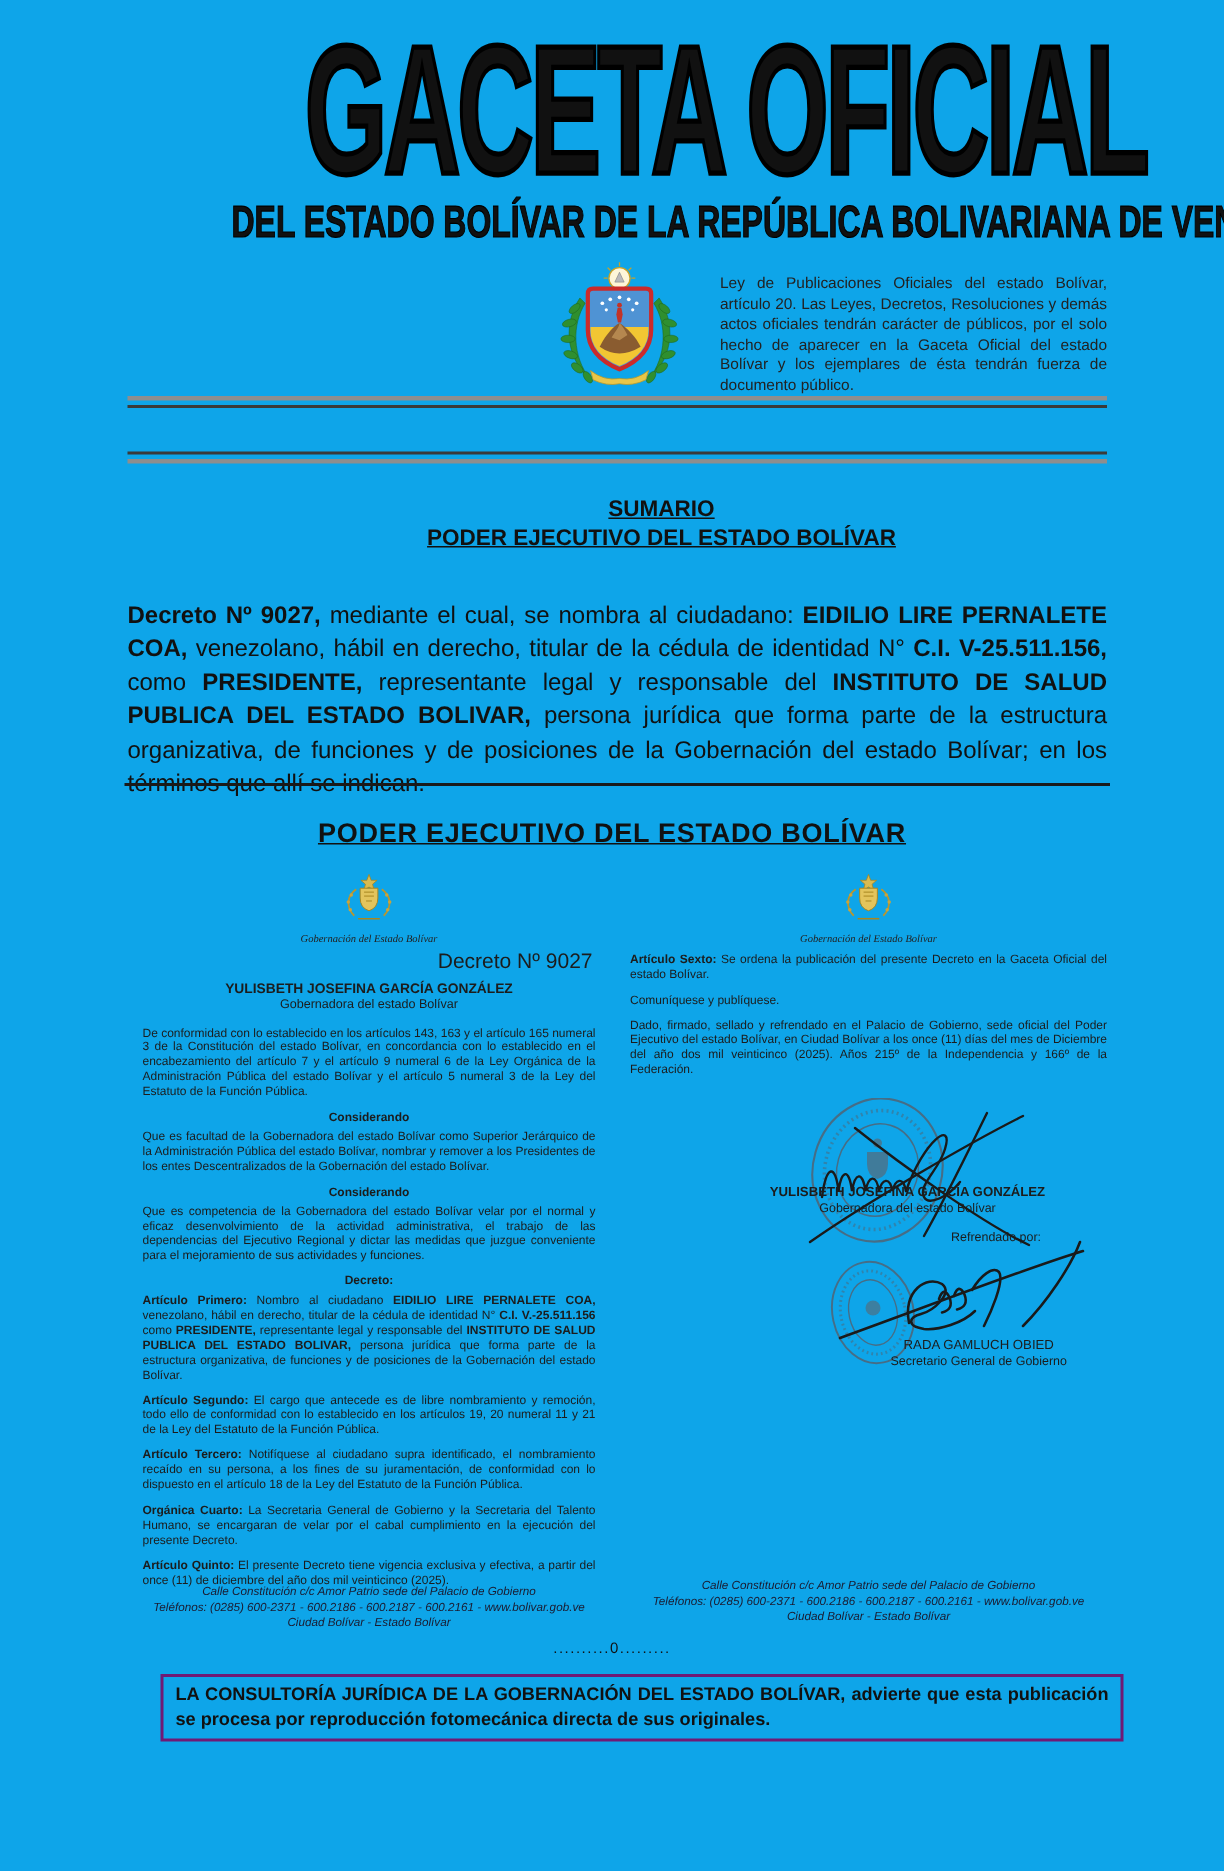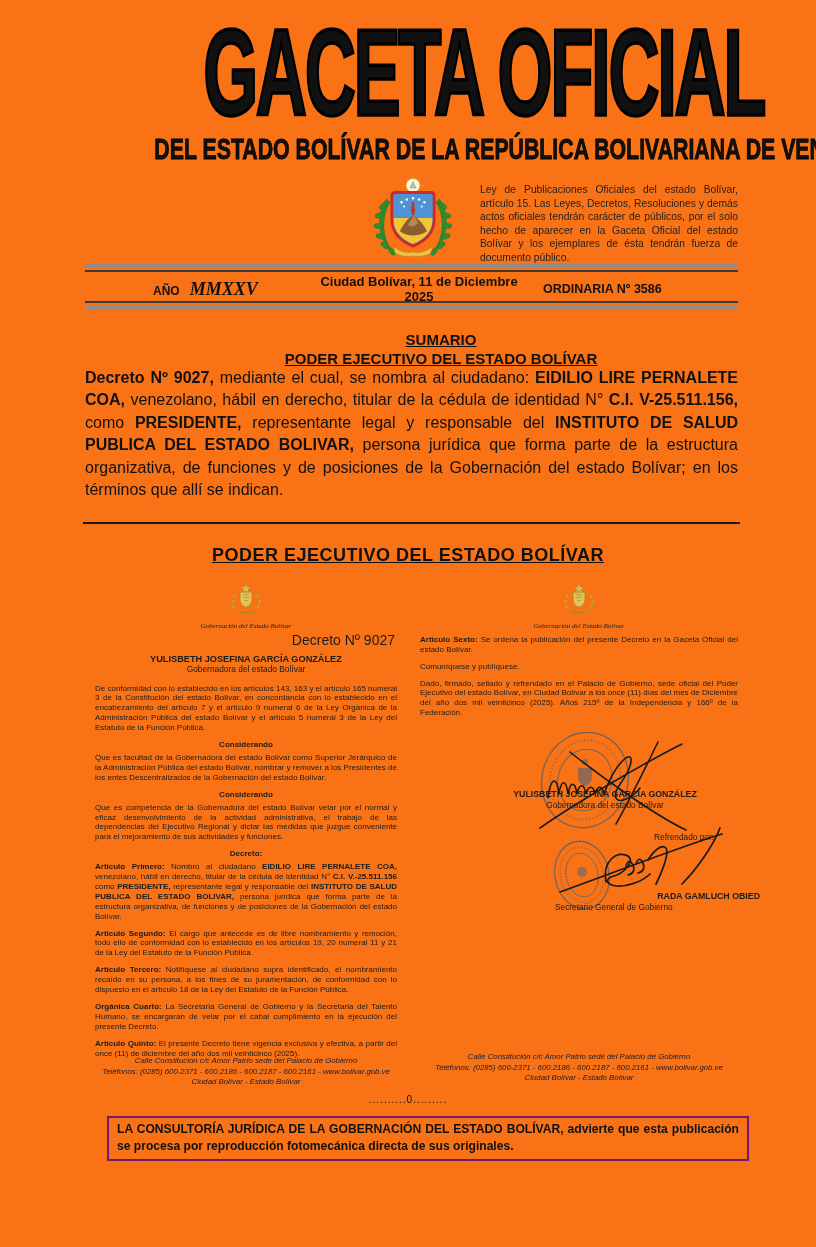--- a/index.html
+++ b/index.html
@@ -1,19 +1,19 @@
 <!DOCTYPE html>
 <html lang="es"><head>
 <meta charset="utf-8">
 <title>Gaceta Oficial del Estado Bolívar</title>
 <style>
   * { margin:0; padding:0; box-sizing:border-box; }
   html,body { background:#ffffff; }
   body { font-family:"Liberation Sans", sans-serif; color:#111; }
-  .page { position:relative; width:816px; height:1247px; background:#f97316; margin:0 auto; overflow:hidden; }
+  .page { position:relative; width:816px; height:1247px; background:#0ea5e9; margin:0 auto; overflow:hidden; }
 
   
   .title-wrap { position:absolute; top:18px; left:0; width:816px; text-align:center; }
   .gaceta-title { display:inline-block; font-weight:bold; font-size:122px; line-height:110px;
                   letter-spacing:-4px; transform:scaleX(.58); transform-origin:center;
                   -webkit-text-stroke:3.5px #000; white-space:nowrap; }
   .subtitle-wrap { position:absolute; top:132px; left:0; width:816px; text-align:center; }
   .gaceta-subtitle { display:inline-block; font-weight:bold; font-size:30px; line-height:34px;
                      transform:scaleX(.71); transform-origin:center; -webkit-text-stroke:.8px #000;
                      white-space:nowrap; }
@@ -31,21 +31,21 @@
   .year-cell { padding-left:68px; display:flex; align-items:baseline; gap:10px; }
   .year-label { font-size:12px; font-weight:bold; }
   .year-roman { font-family:"Liberation Serif", serif; font-weight:bold; font-style:italic; font-size:18px; }
   .date-cell { text-align:center; font-size:13px; font-weight:bold; }
   .issue-cell { font-size:12.5px; font-weight:bold; padding-left:20px; }
 
   
   .sumario-head { position:absolute; top:330px; left:0; width:816px; text-align:center;
                   font-weight:bold; font-size:15px; line-height:19px;margin-left:33px; }
   .sumario-head .u { text-decoration:underline; }
-  .summary-par { position:absolute; top:367px; left:85px; width:653px;
+  .summary-par { position:absolute; top:400px; left:85px; width:653px;
                  font-size:16px; line-height:22.4px; text-align:justify; }
   .divider { position:absolute; top:522px; left:83px; width:657px; border-top:2px solid #1a1a1a; }
 
   .section-head { position:absolute; top:545px; left:0; width:816px; text-align:center;
                   font-weight:bold; font-size:18px; letter-spacing:.5px; }
   .section-head span { text-decoration:underline; }
 
   
   .col { position:absolute; top:582px; height:533px; font-size:8px; line-height:9.9px;
          text-align:justify; color:#1c1c1c; }
@@ -60,24 +60,24 @@
   .col p.body { margin-bottom:7px; }
   .center-label { text-align:center; font-weight:bold; margin-bottom:3px; }
   .b { font-weight:bold; }
 
   
   .sig-region { position:absolute; top:150px; left:0; width:318px; height:205px; }
   .sig-svg { position:absolute; top:0; left:0; }
   .sig1-name { position:absolute; top:58px; left:55px; width:260px; text-align:center;
                font-weight:bold; font-size:8.8px; }
   .sig1-title { position:absolute; top:69px; left:55px; width:260px; text-align:center; font-size:8.3px; }
-  .refrendado { position:absolute; top:88px; right:24px; font-size:8.3px;margin-top:13px; }
-  .sig2-name { position:absolute; top:160px; left:125px; width:215px; text-align:right;
-               font-weight:bold; font-size:8.8px; }
-  .sig2-title { position:absolute; top:171px; left:135px; width:215px; text-align:left; font-size:8.3px; }
+  .refrendado { position:absolute; top:88px; right:44px; font-size:8.3px; }
+  .sig2-name { position:absolute; top:160px; left:125px; width:215px; text-align:center;
+               font-weight:normal; font-size:8.8px; }
+  .sig2-title { position:absolute; top:171px; left:125px; width:215px; text-align:center; font-size:8.3px; }
 
   .col-footer { position:absolute; left:0; width:100%; text-align:center;
                 font-family:Liberation Sans, sans-serif; font-style:italic;
                 font-size:7.8px; line-height:10.6px; color:#1b1b30; }
   .col-left  .col-footer { top:474px; }
   .col-right .col-footer { top:470px; }
 
   .dots-sep { position:absolute; top:1094px; left:0; width:816px; text-align:center;
               font-size:10px; letter-spacing:1px; }
   .notice-box { position:absolute; top:1116px; left:107px; width:642px;
@@ -141,31 +141,23 @@
         <circle cx="60" cy="37" r="1.2"></circle>
     </g>
     <g fill="#c33327">
       <circle cx="50" cy="33.5" r="1.8"></circle>
       <path d="M48.6 35.5 h2.8 l1 5 -1.2 6 h-2.4 l-1.2 -6 Z"></path>
     </g>
 
     <path d="M28 83 Q38 91 50 89 Q62 91 72 83 L70 90 Q60 95 50 93 Q40 95 30 90 Z" fill="#e9c648" stroke="#b89a2a" stroke-width="0.6"></path>
   </svg>
 
-  <p class="legal-notice">Ley de Publicaciones Oficiales del estado Bolívar, artículo 15. Las Leyes, Decretos, Resoluciones y demás actos oficiales tendrán carácter de públicos, por el solo hecho de aparecer en la Gaceta Oficial del estado Bolívar y los ejemplares de ésta tendrán fuerza de documento público.</p>
+  <p class="legal-notice">Ley de Publicaciones Oficiales del estado Bolívar, artículo 20. Las Leyes, Decretos, Resoluciones y demás actos oficiales tendrán carácter de públicos, por el solo hecho de aparecer en la Gaceta Oficial del estado Bolívar y los ejemplares de ésta tendrán fuerza de documento público.</p>
 
   <div class="rule-top"></div>
-  <div class="date-row">
-    <div class="year-cell">
-      <span class="year-label">AÑO</span>
-      <span class="year-roman">MMXXV</span>
-    </div>
-    <div class="date-cell">Ciudad Bolívar, 11 de Diciembre 2025</div>
-    <div class="issue-cell">ORDINARIA Nº 3586</div>
-  </div>
   <div class="rule-bottom"></div>
 
   <div class="sumario-head">
     <div><span class="u">SUMARIO</span></div>
     <div><span class="u">PODER EJECUTIVO DEL ESTADO BOLÍVAR</span></div>
   </div>
   <p class="summary-par"><span class="b">Decreto Nº 9027,</span><span> mediante el cual, se nombra al ciudadano: </span><span class="b">EIDILIO LIRE PERNALETE COA,</span><span> venezolano, hábil en derecho, titular de la cédula de identidad N° </span><span class="b">C.I. V-25.511.156,</span><span> como </span><span class="b">PRESIDENTE,</span><span> representante legal y responsable del </span><span class="b">INSTITUTO DE SALUD PUBLICA DEL ESTADO BOLIVAR,</span><span> persona jurídica que forma parte de la estructura organizativa, de funciones y de posiciones de la Gobernación del estado Bolívar; en los términos que allí se indican.</span></p>
 
   <div class="divider"></div>
 

